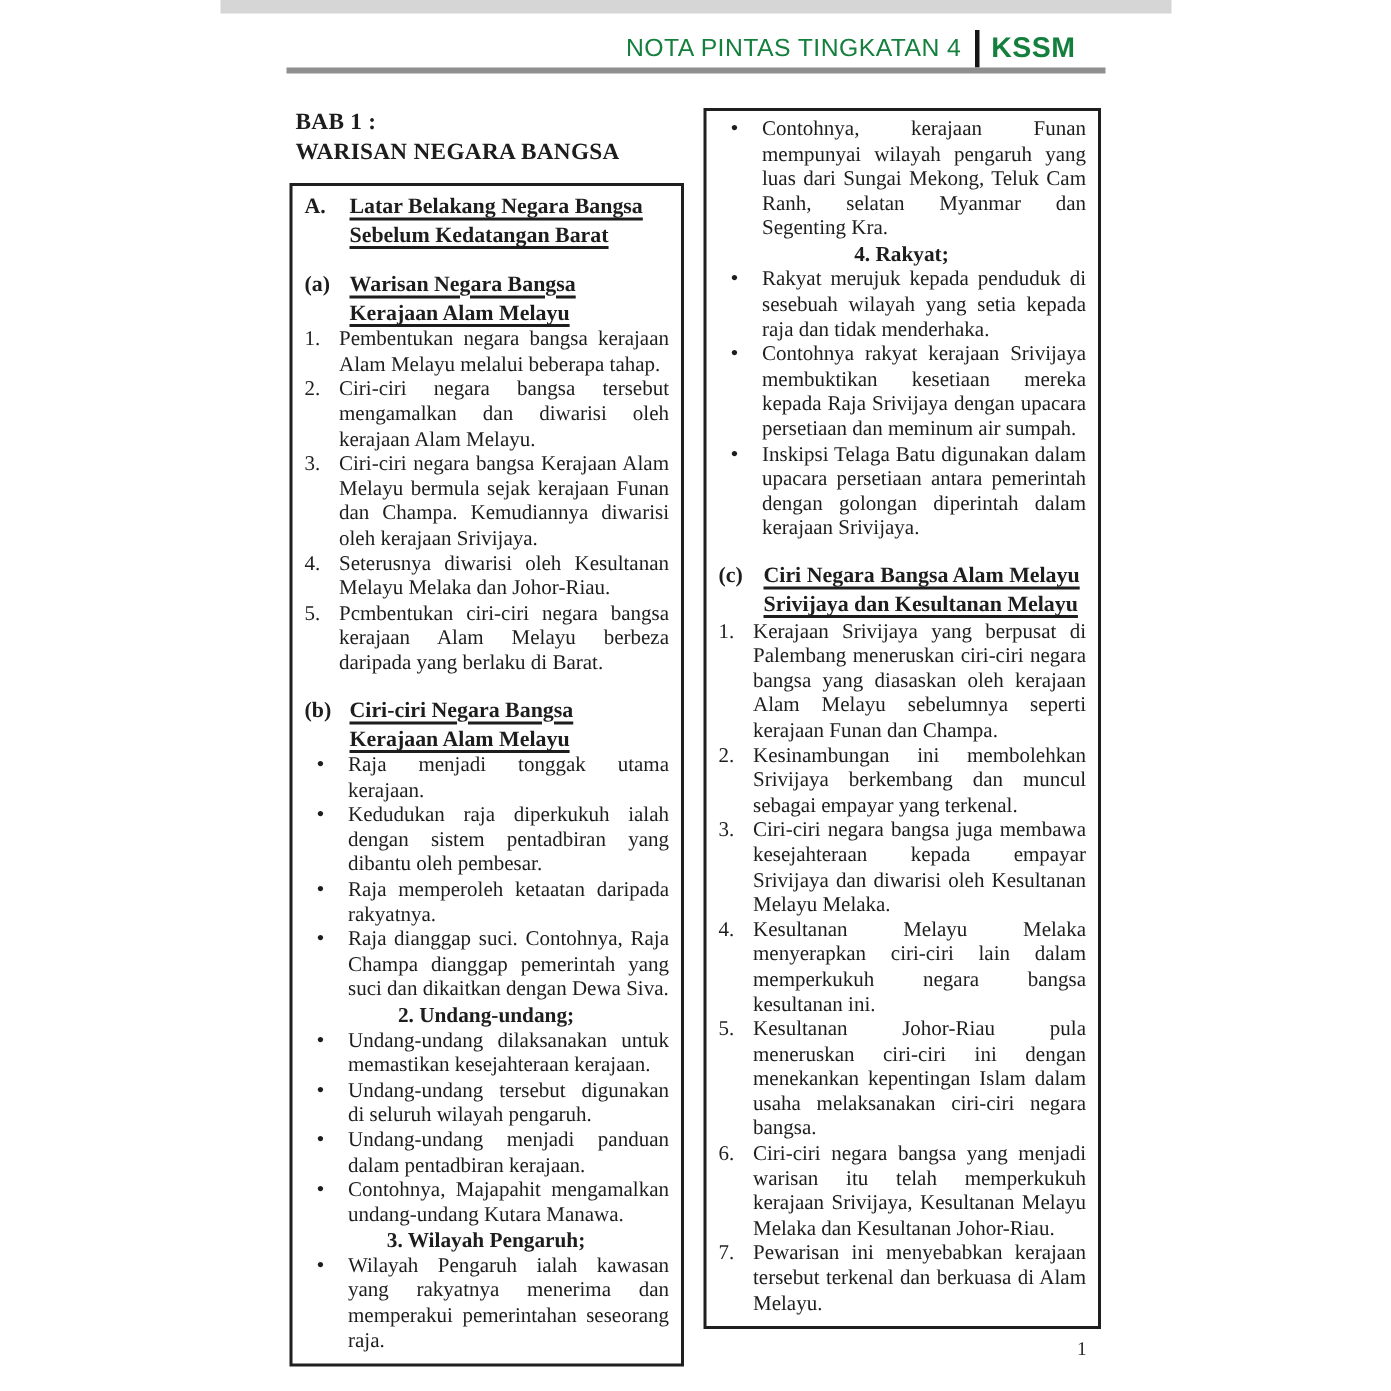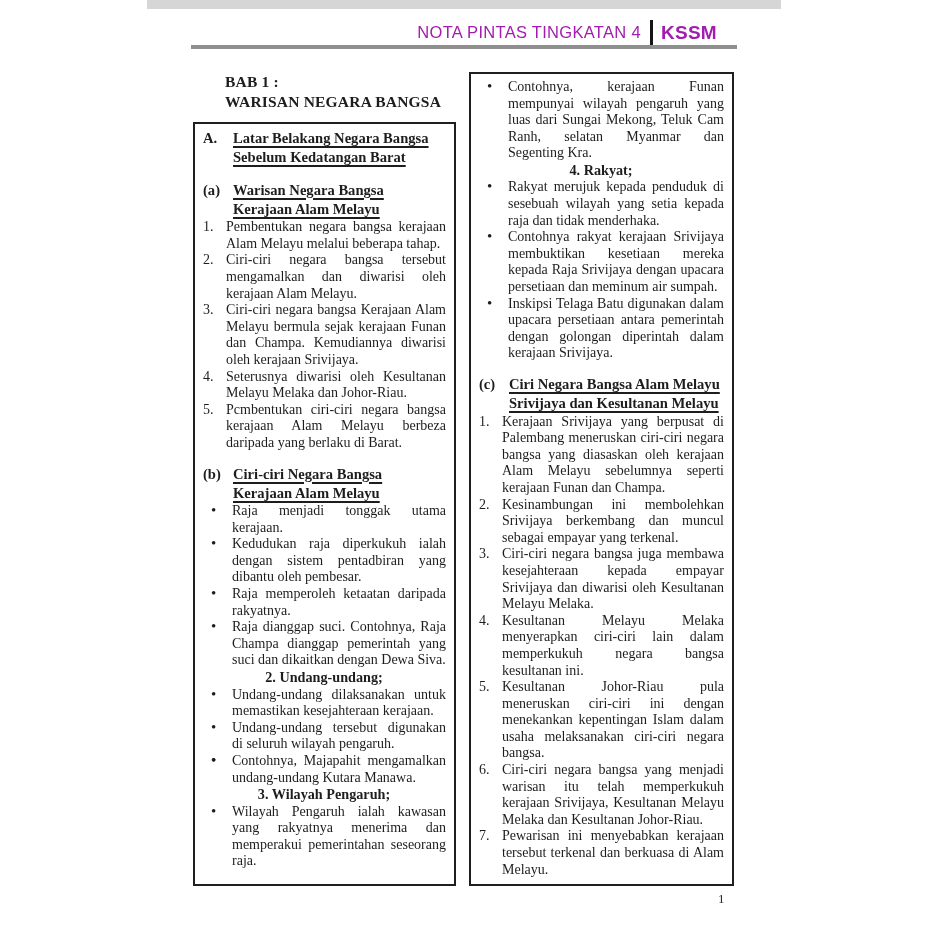--- a/index.html
+++ b/index.html
@@ -6,30 +6,30 @@
   body{
     width:927px;height:927px;position:relative;background:#ffffff;
     font-family:"Liberation Serif", serif;color:#1d1d1d;overflow:hidden;
     -webkit-font-smoothing:antialiased;
   }
   
   .top-strip{position:absolute;left:147px;top:0;width:634px;height:9px;background:#d6d6d6;}
   
   .header{
     position:absolute;top:20px;right:210px;display:flex;align-items:center;
-    font-family:"Liberation Sans", sans-serif;color:#a21caf;
+    font-family:"Liberation Sans", sans-serif;color:#15803d;
   }
   .header-title{font-size:16.5px;letter-spacing:0.3px;white-space:nowrap;}
   .header-divider{width:3px;height:25px;background:#151515;margin:0 8px 0 9px;}
   .header-badge{font-size:19px;font-weight:bold;letter-spacing:0.3px;}
   .rule{position:absolute;left:191px;top:45px;width:546px;height:4px;background:#8f8f8f;}
   
   .chapter{
     position:absolute;left:197px;top:72px;font-weight:bold;
-    font-size:15.5px;line-height:20px;letter-spacing:0.2px;white-space:pre-line;margin-left:28px;
+    font-size:15.5px;line-height:20px;letter-spacing:0.2px;white-space:pre-line;
   }
   
   .colbox{
     position:absolute;border:2px solid #1f1f1f;box-sizing:border-box;
     padding:5px 8px 6px 7px;background:#ffffff;
     font-size:14px;line-height:16.6px;
   }
   .box-left{left:193px;top:122px;width:263px;min-height:764px;}
   .box-right{left:469px;top:72px;width:265px;min-height:800px;}
   
@@ -83,21 +83,21 @@
       <div class="sec-line"><span class="u">Ciri-ciri Negara Bangsa</span></div>
       <div class="sec-line"><span class="u">Kerajaan Alam Melayu</span></div>
     </div>
     <div class="bullet-item"><span class="marker">•</span><span>Raja menjadi tonggak utama kerajaan.</span></div>
     <div class="bullet-item"><span class="marker">•</span><span>Kedudukan raja diperkukuh ialah dengan sistem pentadbiran yang dibantu oleh pembesar.</span></div>
     <div class="bullet-item"><span class="marker">•</span><span>Raja memperoleh ketaatan daripada rakyatnya.</span></div>
     <div class="bullet-item"><span class="marker">•</span><span>Raja dianggap suci. Contohnya, Raja Champa dianggap pemerintah yang suci dan dikaitkan dengan Dewa Siva.</span></div>
     <div class="bold-label">2. Undang-undang;</div>
     <div class="bullet-item"><span class="marker">•</span><span>Undang-undang dilaksanakan untuk memastikan kesejahteraan kerajaan.</span></div>
     <div class="bullet-item"><span class="marker">•</span><span>Undang-undang tersebut digunakan di seluruh wilayah pengaruh.</span></div>
-    <div class="bullet-item"><span class="marker">•</span></div>
+    <div class="bullet-item"><span class="marker">•</span><span>Undang-undang menjadi panduan dalam pentadbiran kerajaan.</span></div>
     <div class="bullet-item"><span class="marker">•</span><span>Contohnya, Majapahit mengamalkan undang-undang Kutara Manawa.</span></div>
     <div class="bold-label">3. Wilayah Pengaruh;</div>
     <div class="bullet-item"><span class="marker">•</span><span>Wilayah Pengaruh ialah kawasan yang rakyatnya menerima dan memperakui pemerintahan seseorang raja.</span></div>
   </div>
 <div class="colbox box-right" id="col-right">
     <div class="bullet-item"><span class="marker">•</span><span>Contohnya, kerajaan Funan mempunyai wilayah pengaruh yang luas dari Sungai Mekong, Teluk Cam Ranh, selatan Myanmar dan Segenting Kra.</span></div>
     <div class="bold-label">4. Rakyat;</div>
     <div class="bullet-item"><span class="marker">•</span><span>Rakyat merujuk kepada penduduk di sesebuah wilayah yang setia kepada raja dan tidak menderhaka.</span></div>
     <div class="bullet-item"><span class="marker">•</span><span>Contohnya rakyat kerajaan Srivijaya membuktikan kesetiaan mereka kepada Raja Srivijaya dengan upacara persetiaan dan meminum air sumpah.</span></div>
     <div class="bullet-item"><span class="marker">•</span><span>Inskipsi Telaga Batu digunakan dalam upacara persetiaan antara pemerintah dengan golongan diperintah dalam kerajaan Srivijaya.</span></div>

